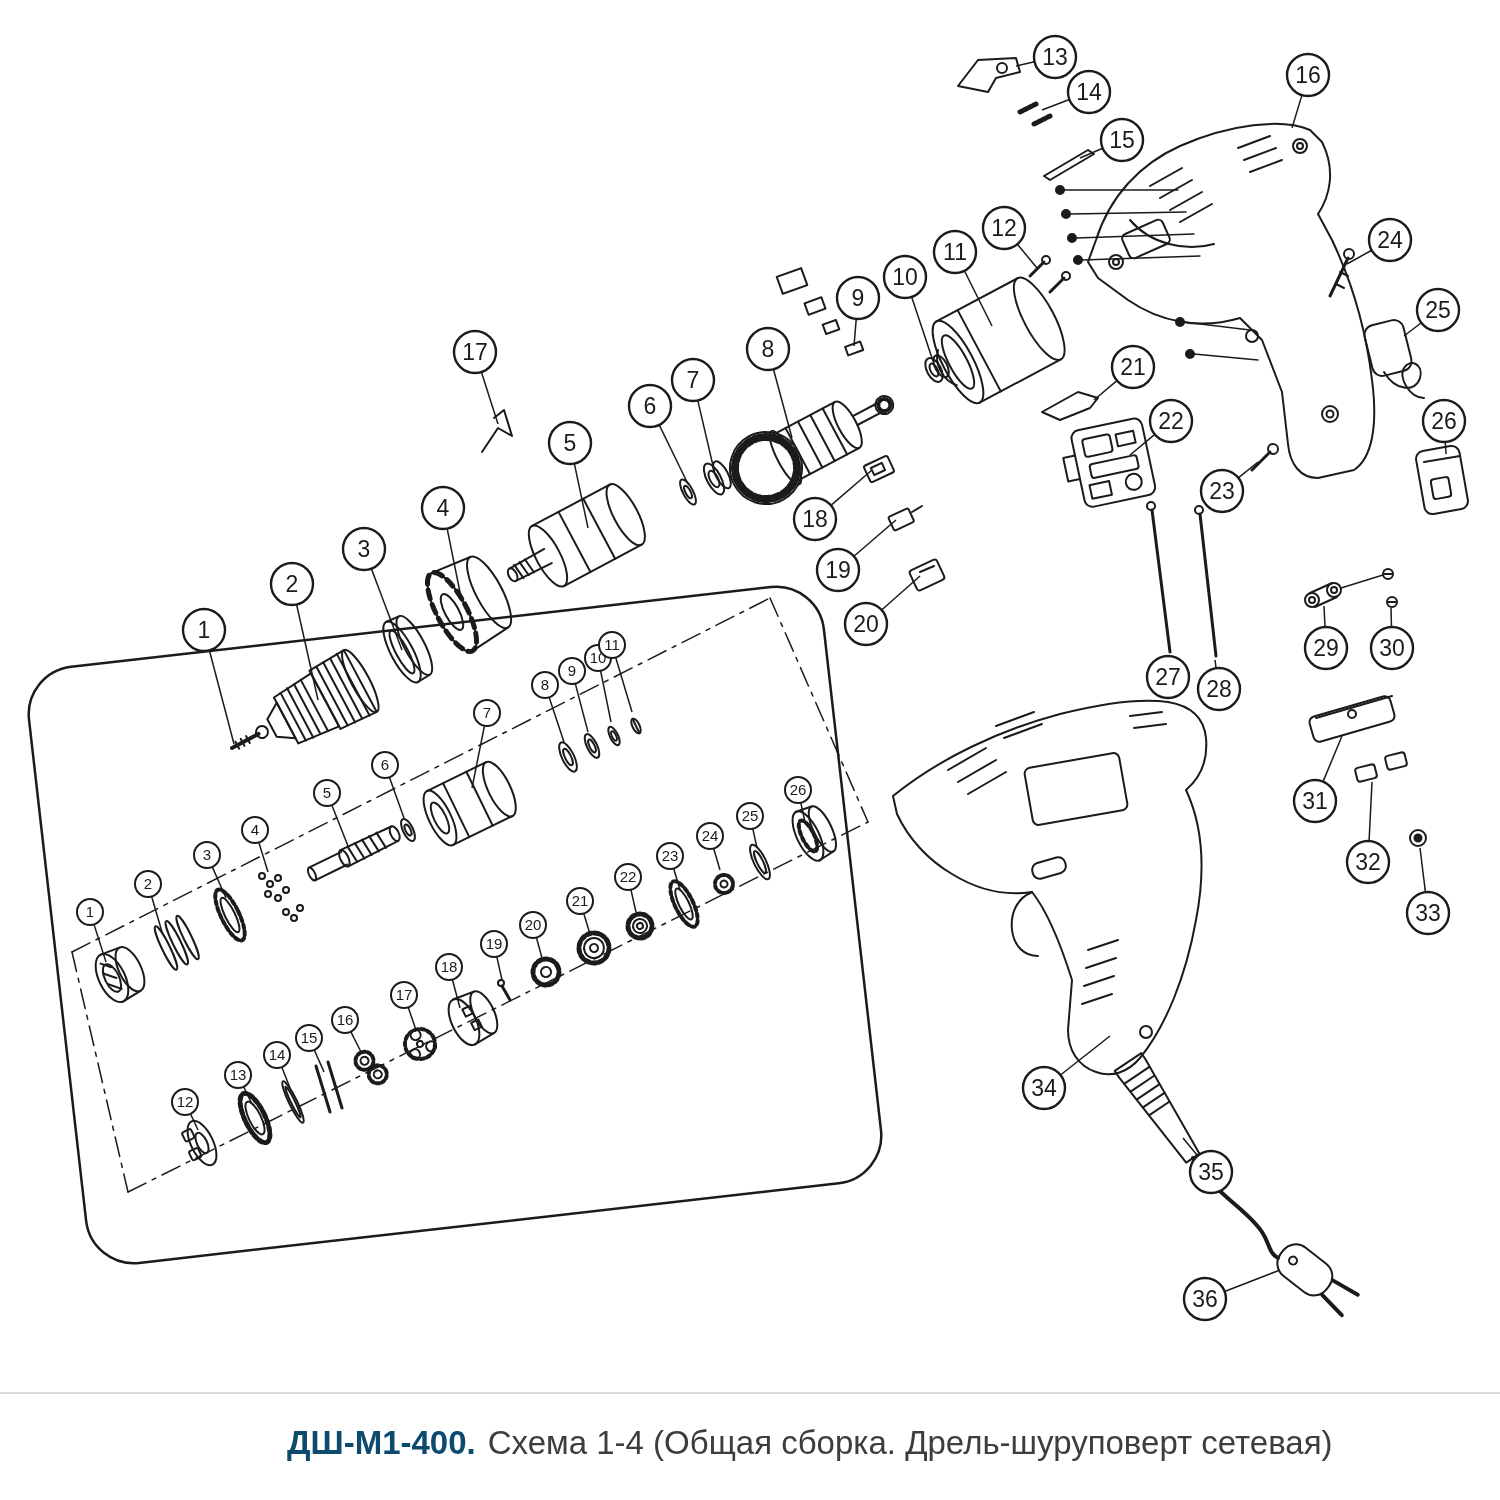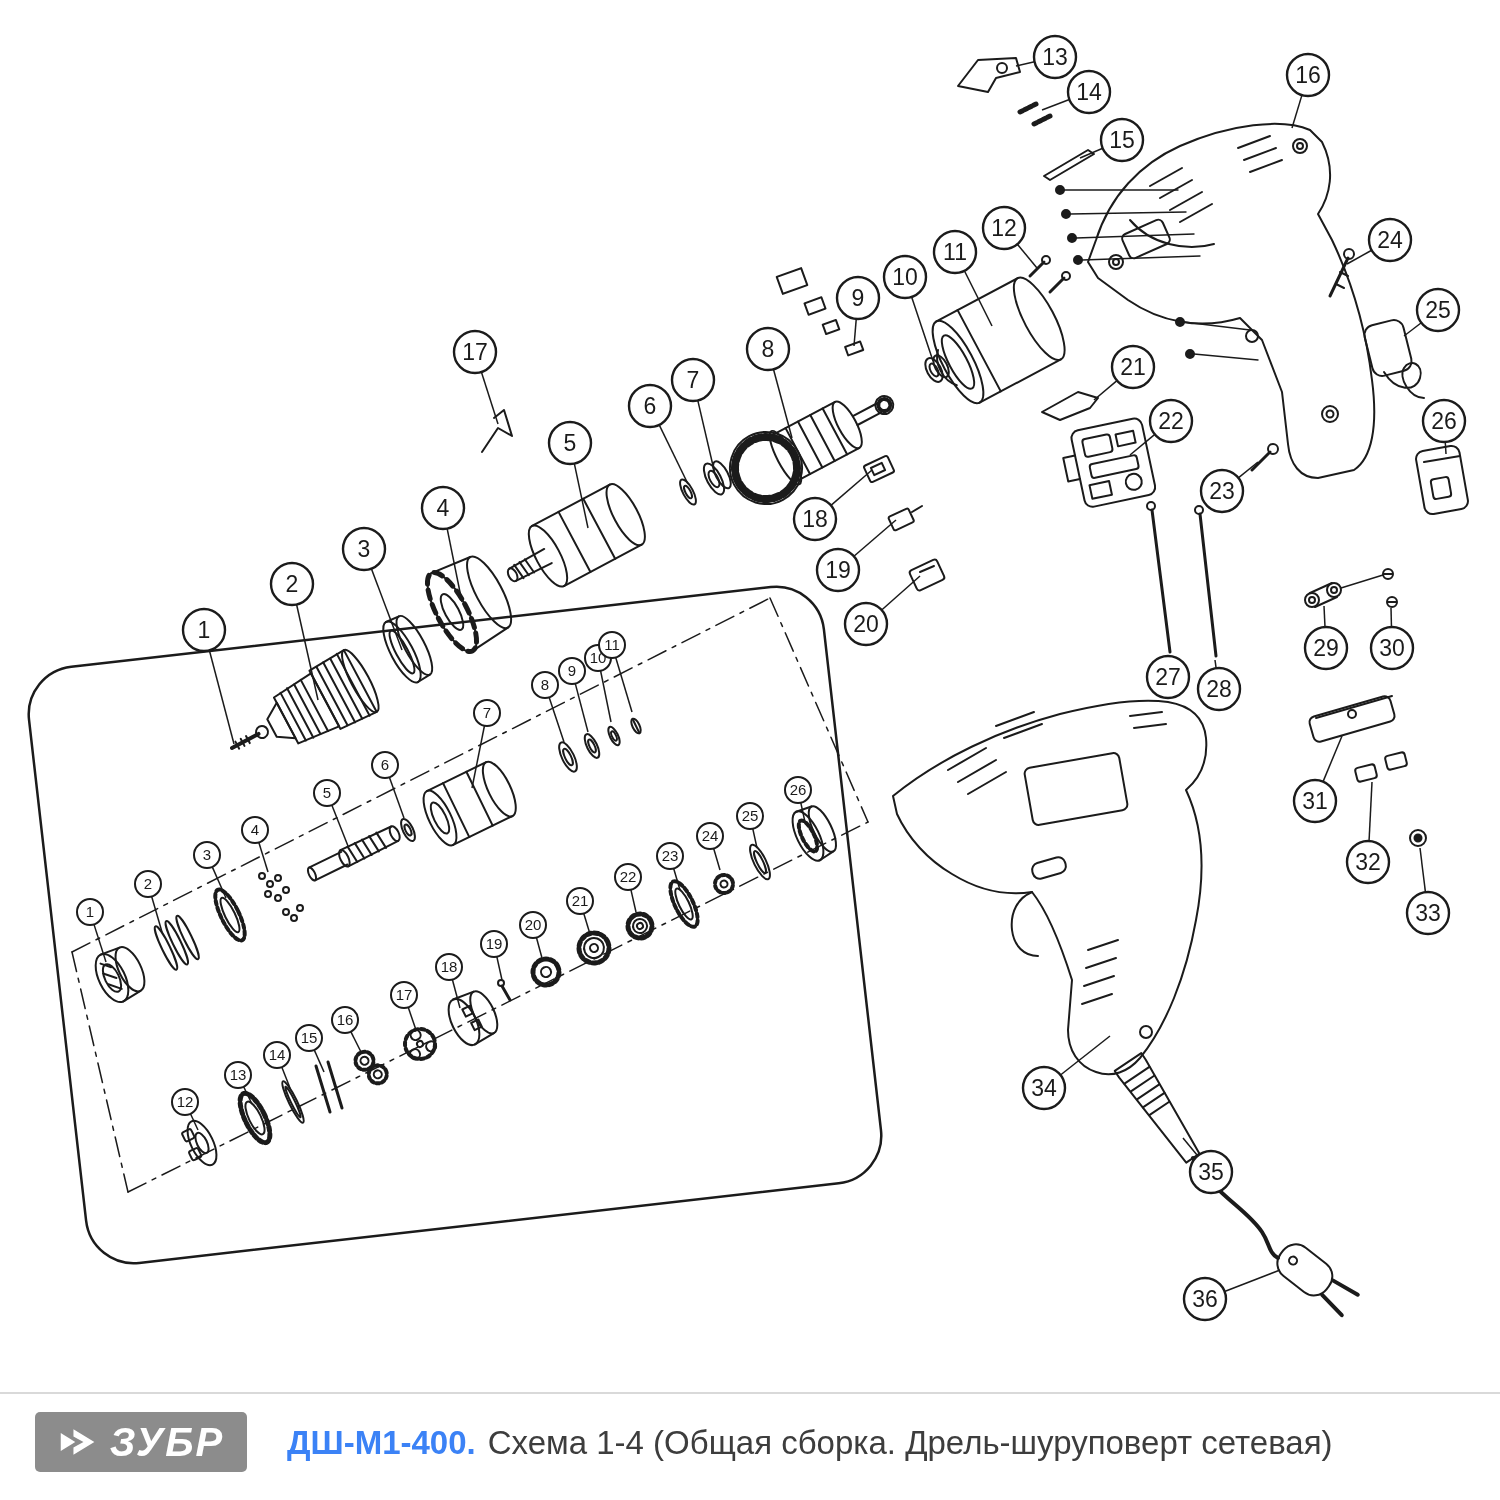--- a/index.html
+++ b/index.html
@@ -9,21 +9,21 @@
   .callout-circle{fill:#ffffff;stroke:#1b1b1b;stroke-width:2.4;}
   .callout-circle.small{stroke-width:2;}
   .callout-text{fill:#1b1b1b;font-family:"Liberation Sans", sans-serif;}
   .leader{stroke:#1b1b1b;stroke-width:1.5;}
   .divider{position:absolute;left:0;right:0;top:1392px;height:2px;background:#d9d9d9;}
   .brand{position:absolute;left:35px;top:1412px;width:212px;height:60px;background:#8c8c8c;
          border-radius:5px;display:flex;align-items:center;justify-content:center;gap:12px;}
   .brand-icon{width:40px;height:32px;}
   .brand-text{color:#ffffff;font-weight:bold;font-style:italic;font-size:40px;letter-spacing:2px;}
   .caption{position:absolute;left:287px;top:1424px;font-size:33px;color:#3d3d3d;white-space:nowrap;}
-  .model{font-weight:bold;color:#3b82f6;margin-right:12px;}
+  .model{font-weight:bold;color:#0c4a6e;margin-right:12px;}
 </style>
 </head>
 <body>
 
 <div class="stage">
 
   <svg class="art" viewBox="0 0 1500 1500">
     <g fill="none" stroke="#1b1b1b" stroke-width="2" stroke-linecap="round" stroke-linejoin="round">
 
       <rect x="55" y="625" width="800" height="600" rx="48" transform="rotate(-6.5 455 925)" stroke-width="2.5"></rect>
@@ -661,24 +661,17 @@
       <text x="710" y="836" dy="0.35em" text-anchor="middle" font-size="15" class="callout-text">24</text>
       <line x1="752.7780594244706" y1="828.6997002261514" x2="757" y2="848" class="leader"></line>
       <circle cx="750" cy="816" r="13" class="callout-circle small"></circle>
       <text x="750" y="816" dy="0.35em" text-anchor="middle" font-size="15" class="callout-text">25</text>
       <line x1="800.7780594244706" y1="802.6997002261514" x2="805" y2="822" class="leader"></line>
       <circle cx="798" cy="790" r="13" class="callout-circle small"></circle>
       <text x="798" y="790" dy="0.35em" text-anchor="middle" font-size="15" class="callout-text">26</text>
     </svg>
 
   <div class="divider"></div>
-  <div class="brand">
-    <svg class="brand-icon" viewBox="0 0 44 34">
-      <path d="M3 27 L19 17 L3 7 Z" fill="#ffffff"></path>
-      <path d="M17 31 L40 17 L17 3 L17 11 L28 17 L17 23 Z" fill="#ffffff"></path>
-    </svg>
-    <span class="brand-text">ЗУБР</span>
-  </div>
   <div class="caption">
     <span class="model">ДШ-М1-400.</span><span class="subtitle">Схема 1-4 (Общая сборка. Дрель-шуруповерт сетевая)</span>
   </div>
 
 </div>
 
 </body></html>

